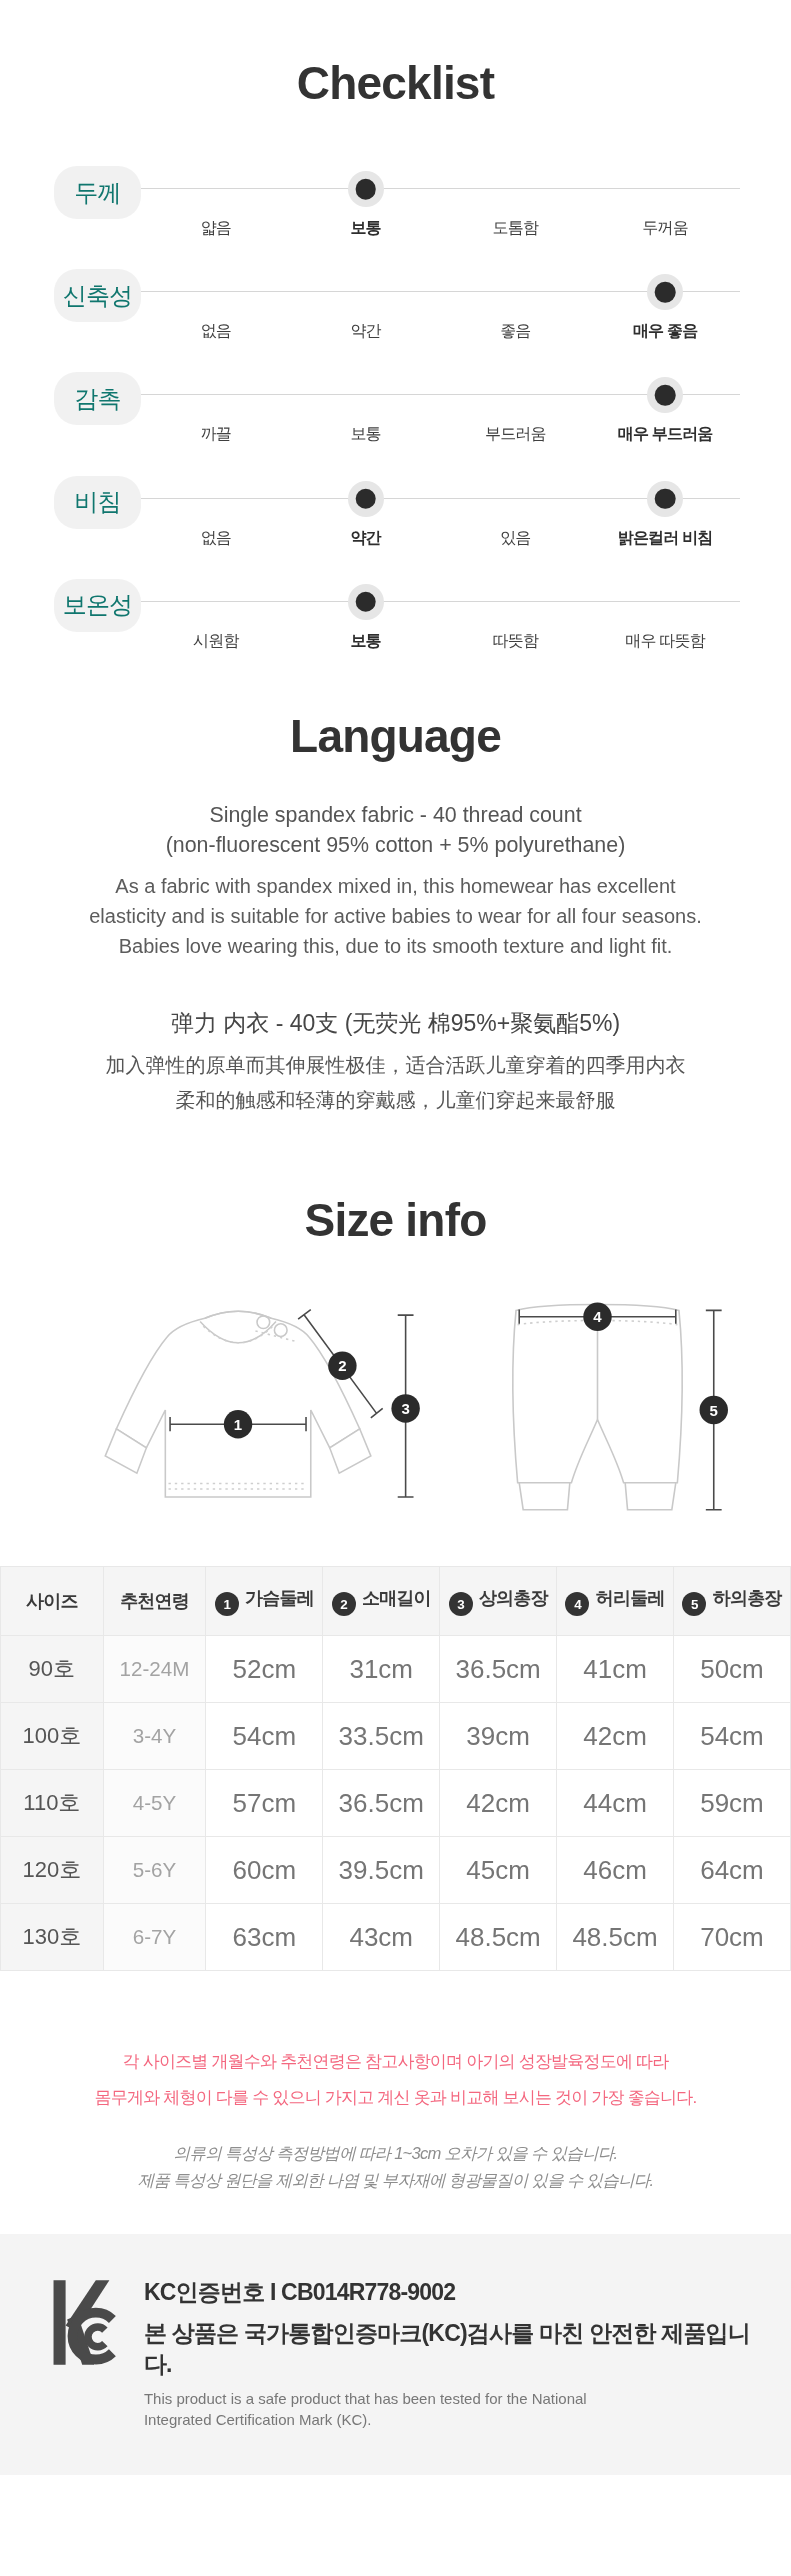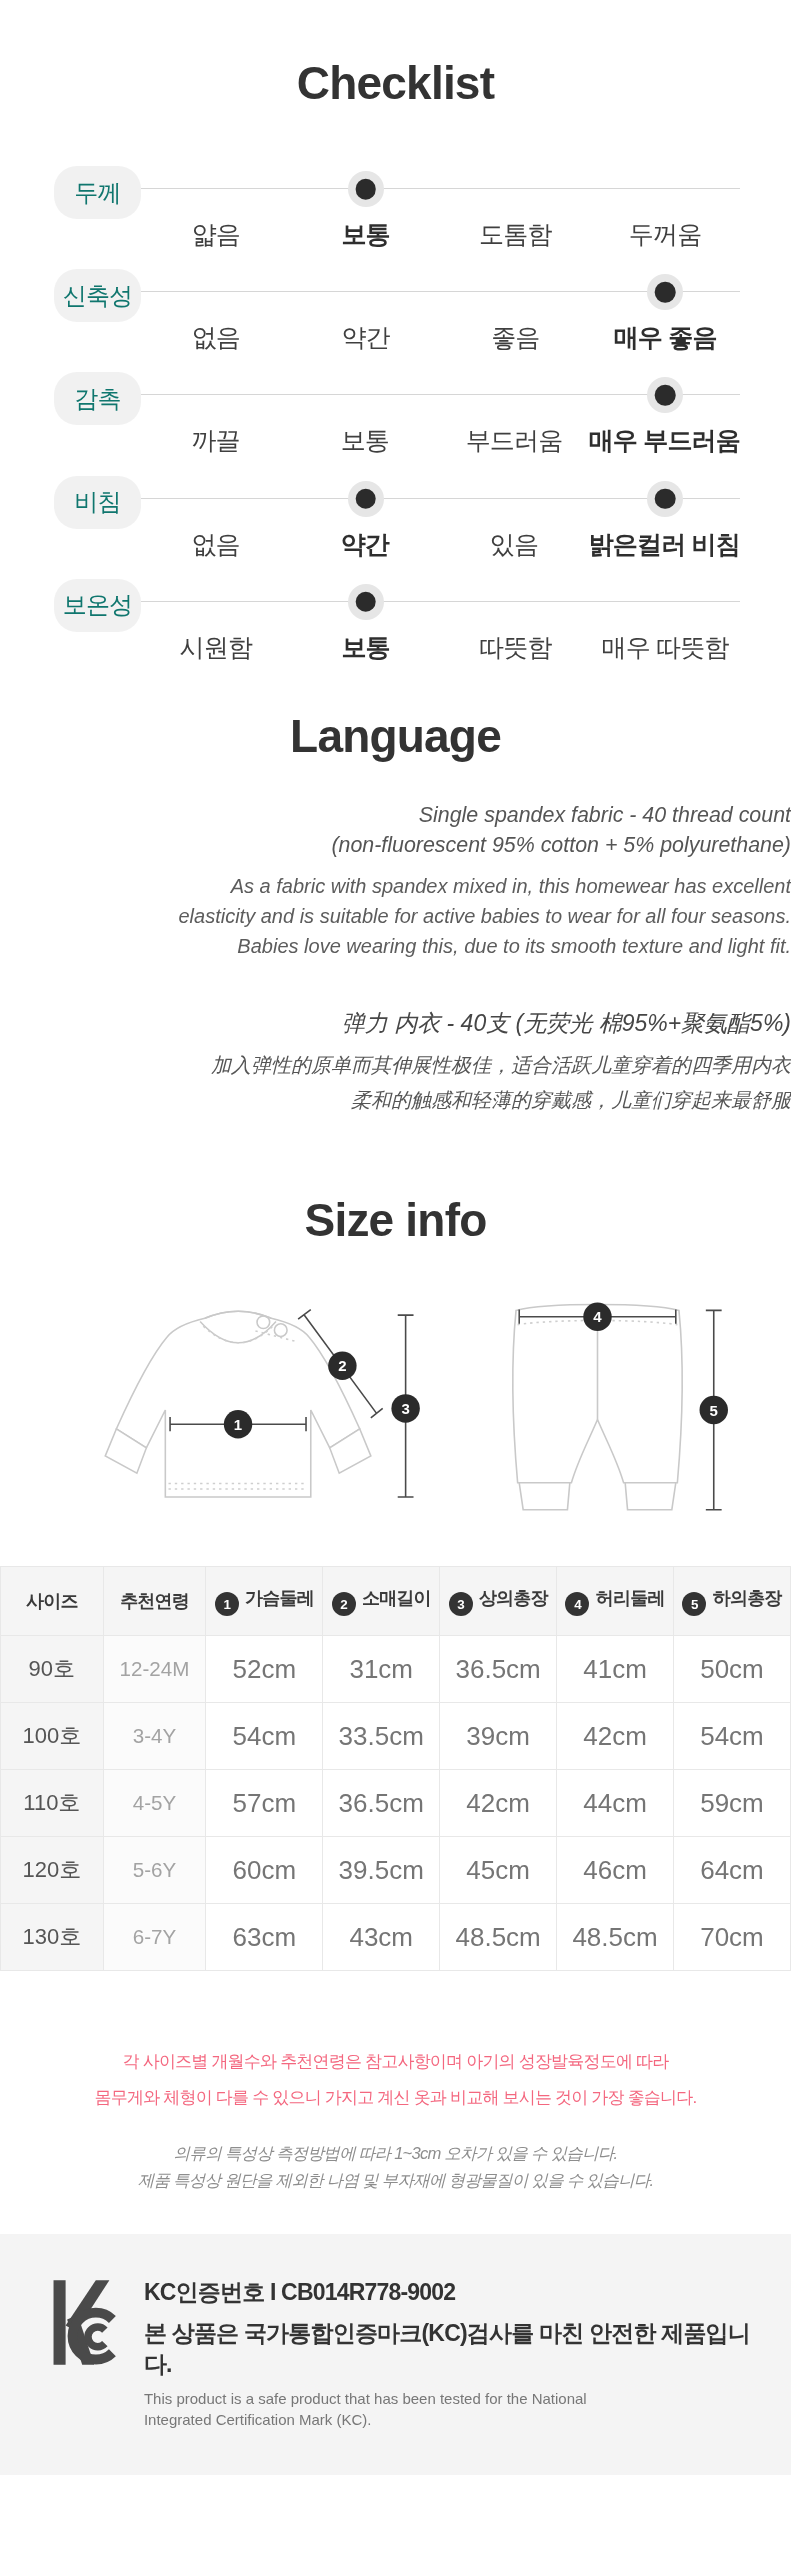--- a/index.html
+++ b/index.html
@@ -15,26 +15,26 @@
   .pill{flex:0 0 87px;height:53px;border-radius:23px;background:var(--pill-bg,#f1f1f1);
         display:flex;align-items:center;justify-content:center;
         font-size:24px;color:#0f766e;letter-spacing:-0.8px;}
   .track{flex:1;position:relative;height:89px;}
   .line{position:absolute;left:0;right:0;top:22px;height:0.8px;background:#d6d6d6;}
   .dot-halo{position:absolute;top:23px;width:36px;height:36px;border-radius:50%;
             background:#e6e6e6;transform:translate(-50%,-50%);}
   .dot{position:absolute;left:50%;top:50%;width:20.6px;height:20.6px;border-radius:50%;
        background:var(--dot,#2b2b2b);transform:translate(-50%,-50%);}
   .opts{position:absolute;left:0;right:0;top:52px;display:flex;}
-  .opt{flex:1;text-align:center;font-size:25px;color:#3f3f3f;letter-spacing:-0.8px;white-space:nowrap;}
+  .opt{flex:1;text-align:center;font-size:16px;color:#3f3f3f;letter-spacing:-0.8px;white-space:nowrap;}
   .opt.sel{font-weight:700;color:#2e2e2e;}
 
   
   #language-title{margin-top:45px;}
-  .lang-p{margin:0;text-align:right;font-style:italic;}
+  .lang-p{margin:0;text-align:center;}
   .en-heading{margin-top:40px;font-size:21.4px;line-height:30px;color:#555;}
   .en-body{margin-top:11px;font-size:20px;line-height:30px;color:#5c5c5c;}
   .zh-heading{margin-top:46px;font-size:23px;line-height:32px;color:#464646;}
   .zh-body{margin-top:9.5px;font-size:20px;line-height:35px;color:#555;}
 
   
   #size-title{margin-top:79px;}
   .diagrams{margin-top:49px;display:flex;justify-content:center;align-items:flex-start;gap:47px;height:229px;}
   .garment{stroke:#c9c9c9;stroke-width:2;fill:#ffffff;}
   .garment-line{stroke:#c9c9c9;stroke-width:2;fill:none;}

